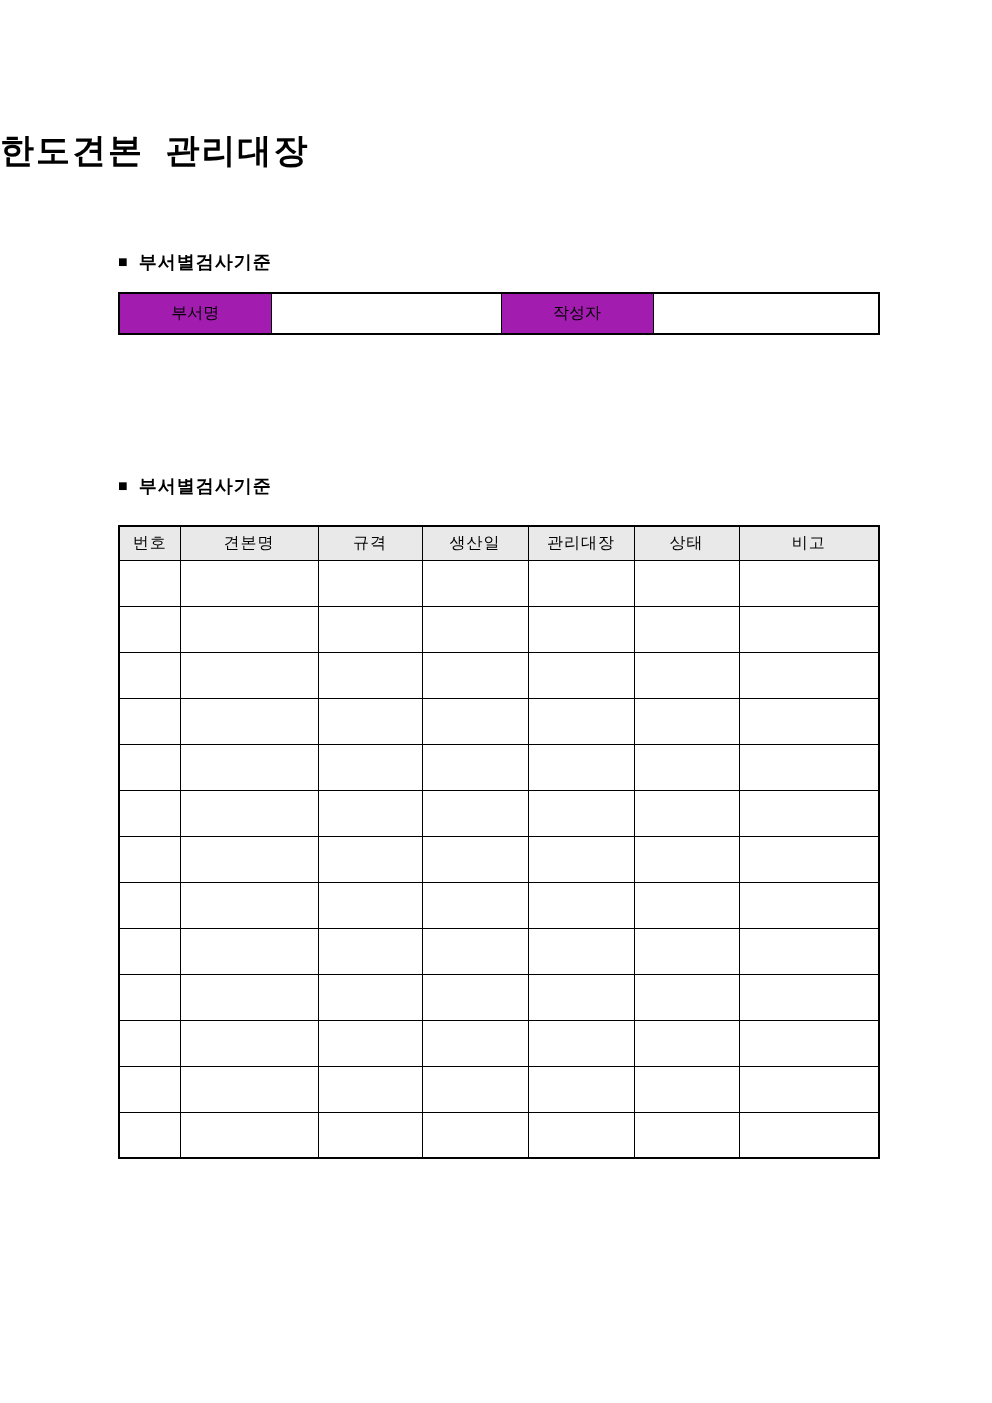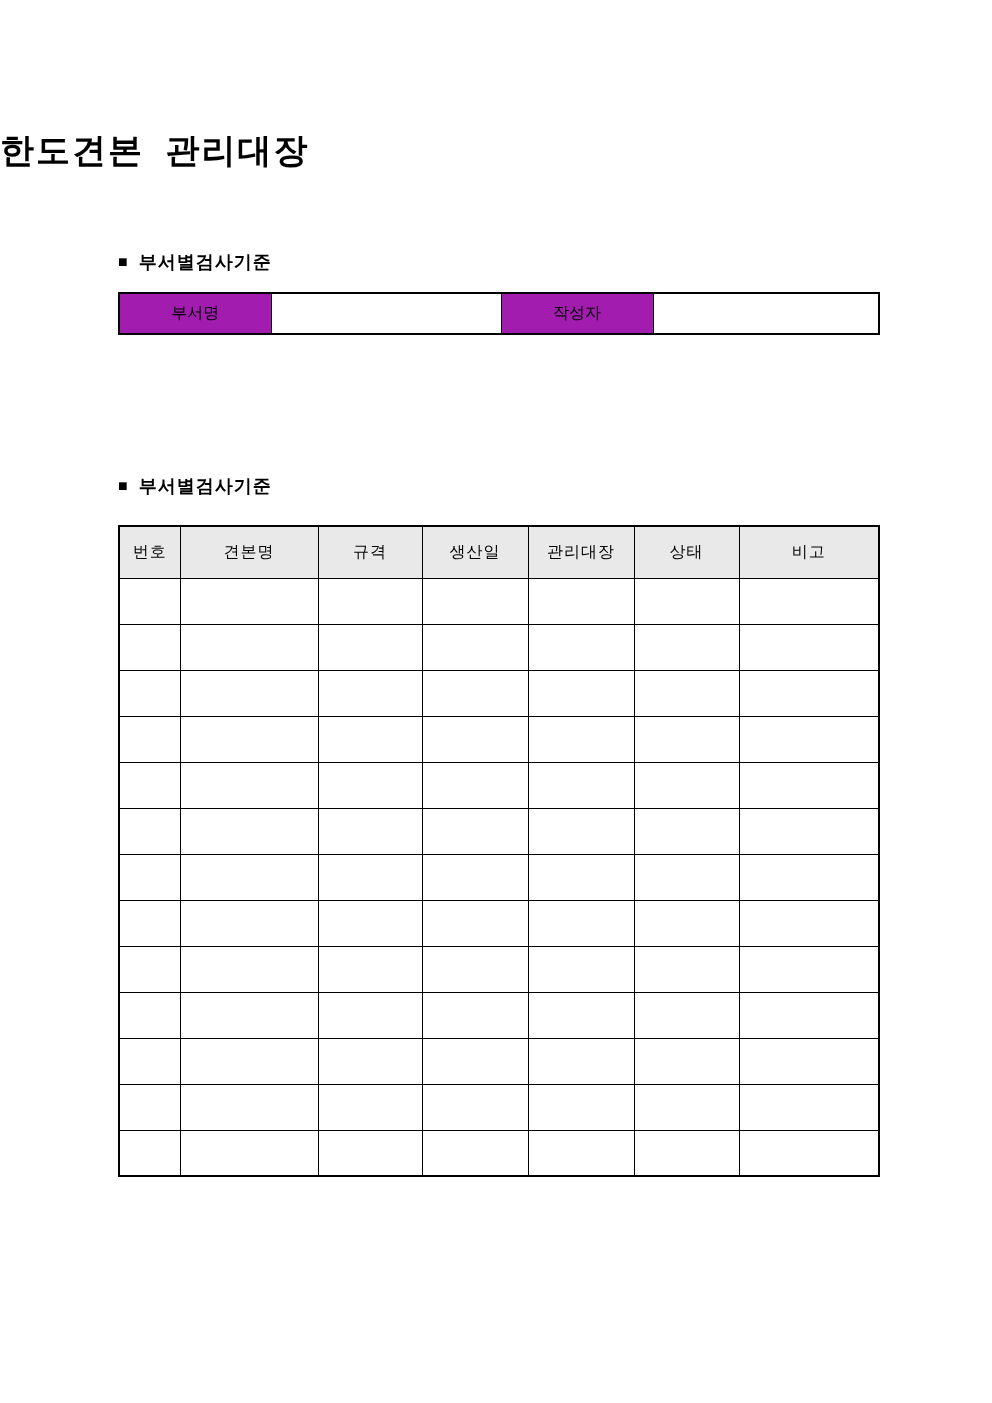--- a/index.html
+++ b/index.html
@@ -66,21 +66,21 @@
   .info-table td.label {
     background: #a21caf;
     text-align: center;
     font-weight: normal;
   }
   .info-table td.value { background: #ffffff; }
 
   .status-table { top: 525px; }
   .status-table th {
     background: #e9e9e9;
-    height: 52px;
+    height: 34px;
     font-weight: normal;
     text-align: center;
     letter-spacing: 1px;
   }
   .status-table td {
     height: 46px;
     background: #ffffff;
   }
 </style>
 </head>

